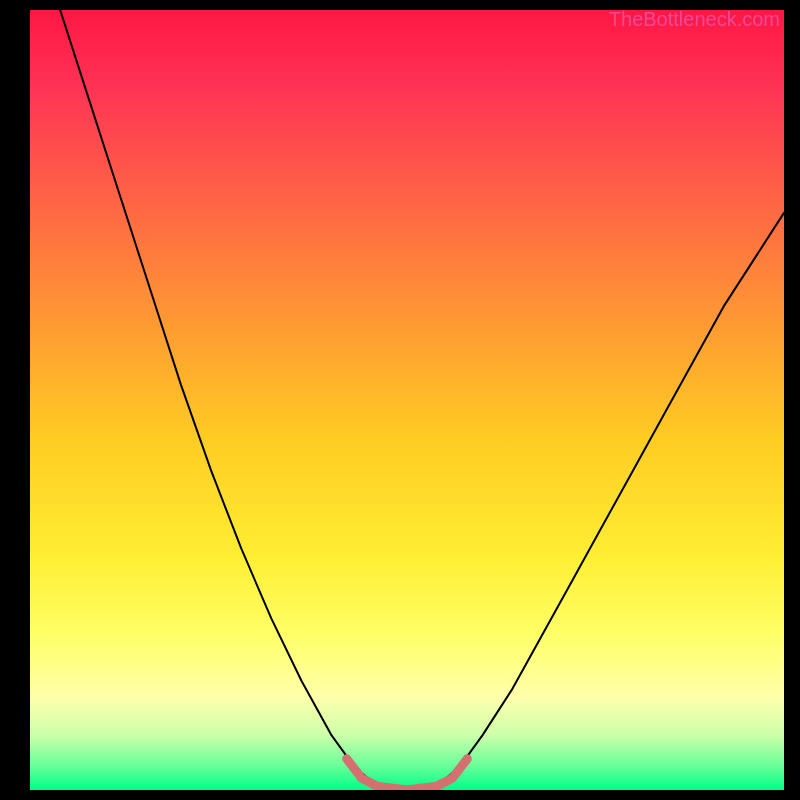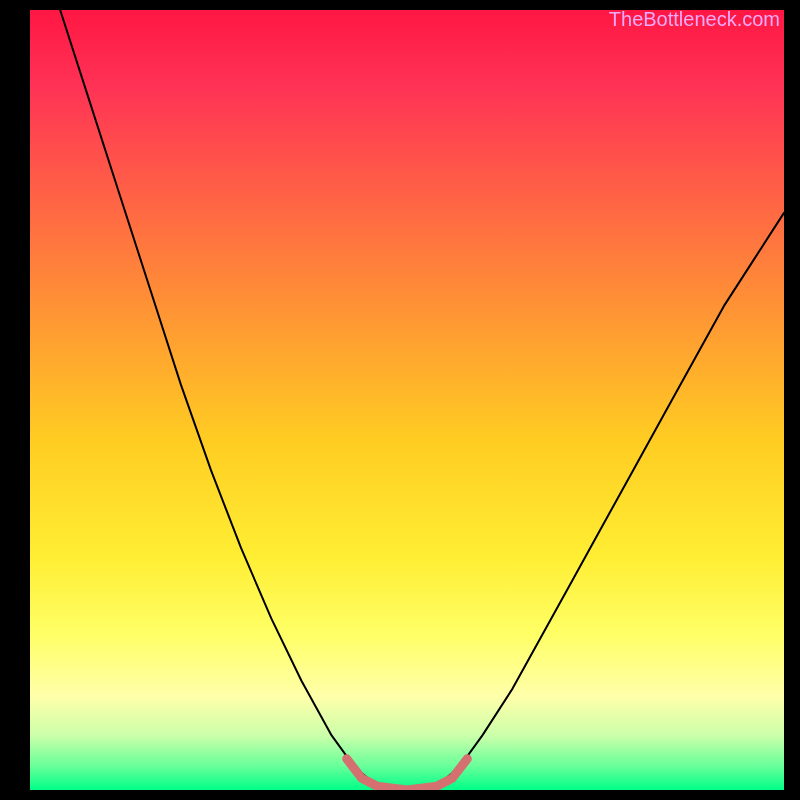--- a/index.html
+++ b/index.html
@@ -28,21 +28,21 @@
     position: absolute;
     left: 0;
     top: 0;
     width: 100%;
     height: 100%;
   }
   .watermark {
     position: absolute;
     top: 8px;
     right: 20px;
-    color: #f0abfc;
+    color: #ec4899;
     font-size: 20px;
     font-weight: 500;
     z-index: 10;
   }
   .curves {
     position: absolute;
     left: 0;
     top: 0;
     width: 100%;
     height: 100%;

